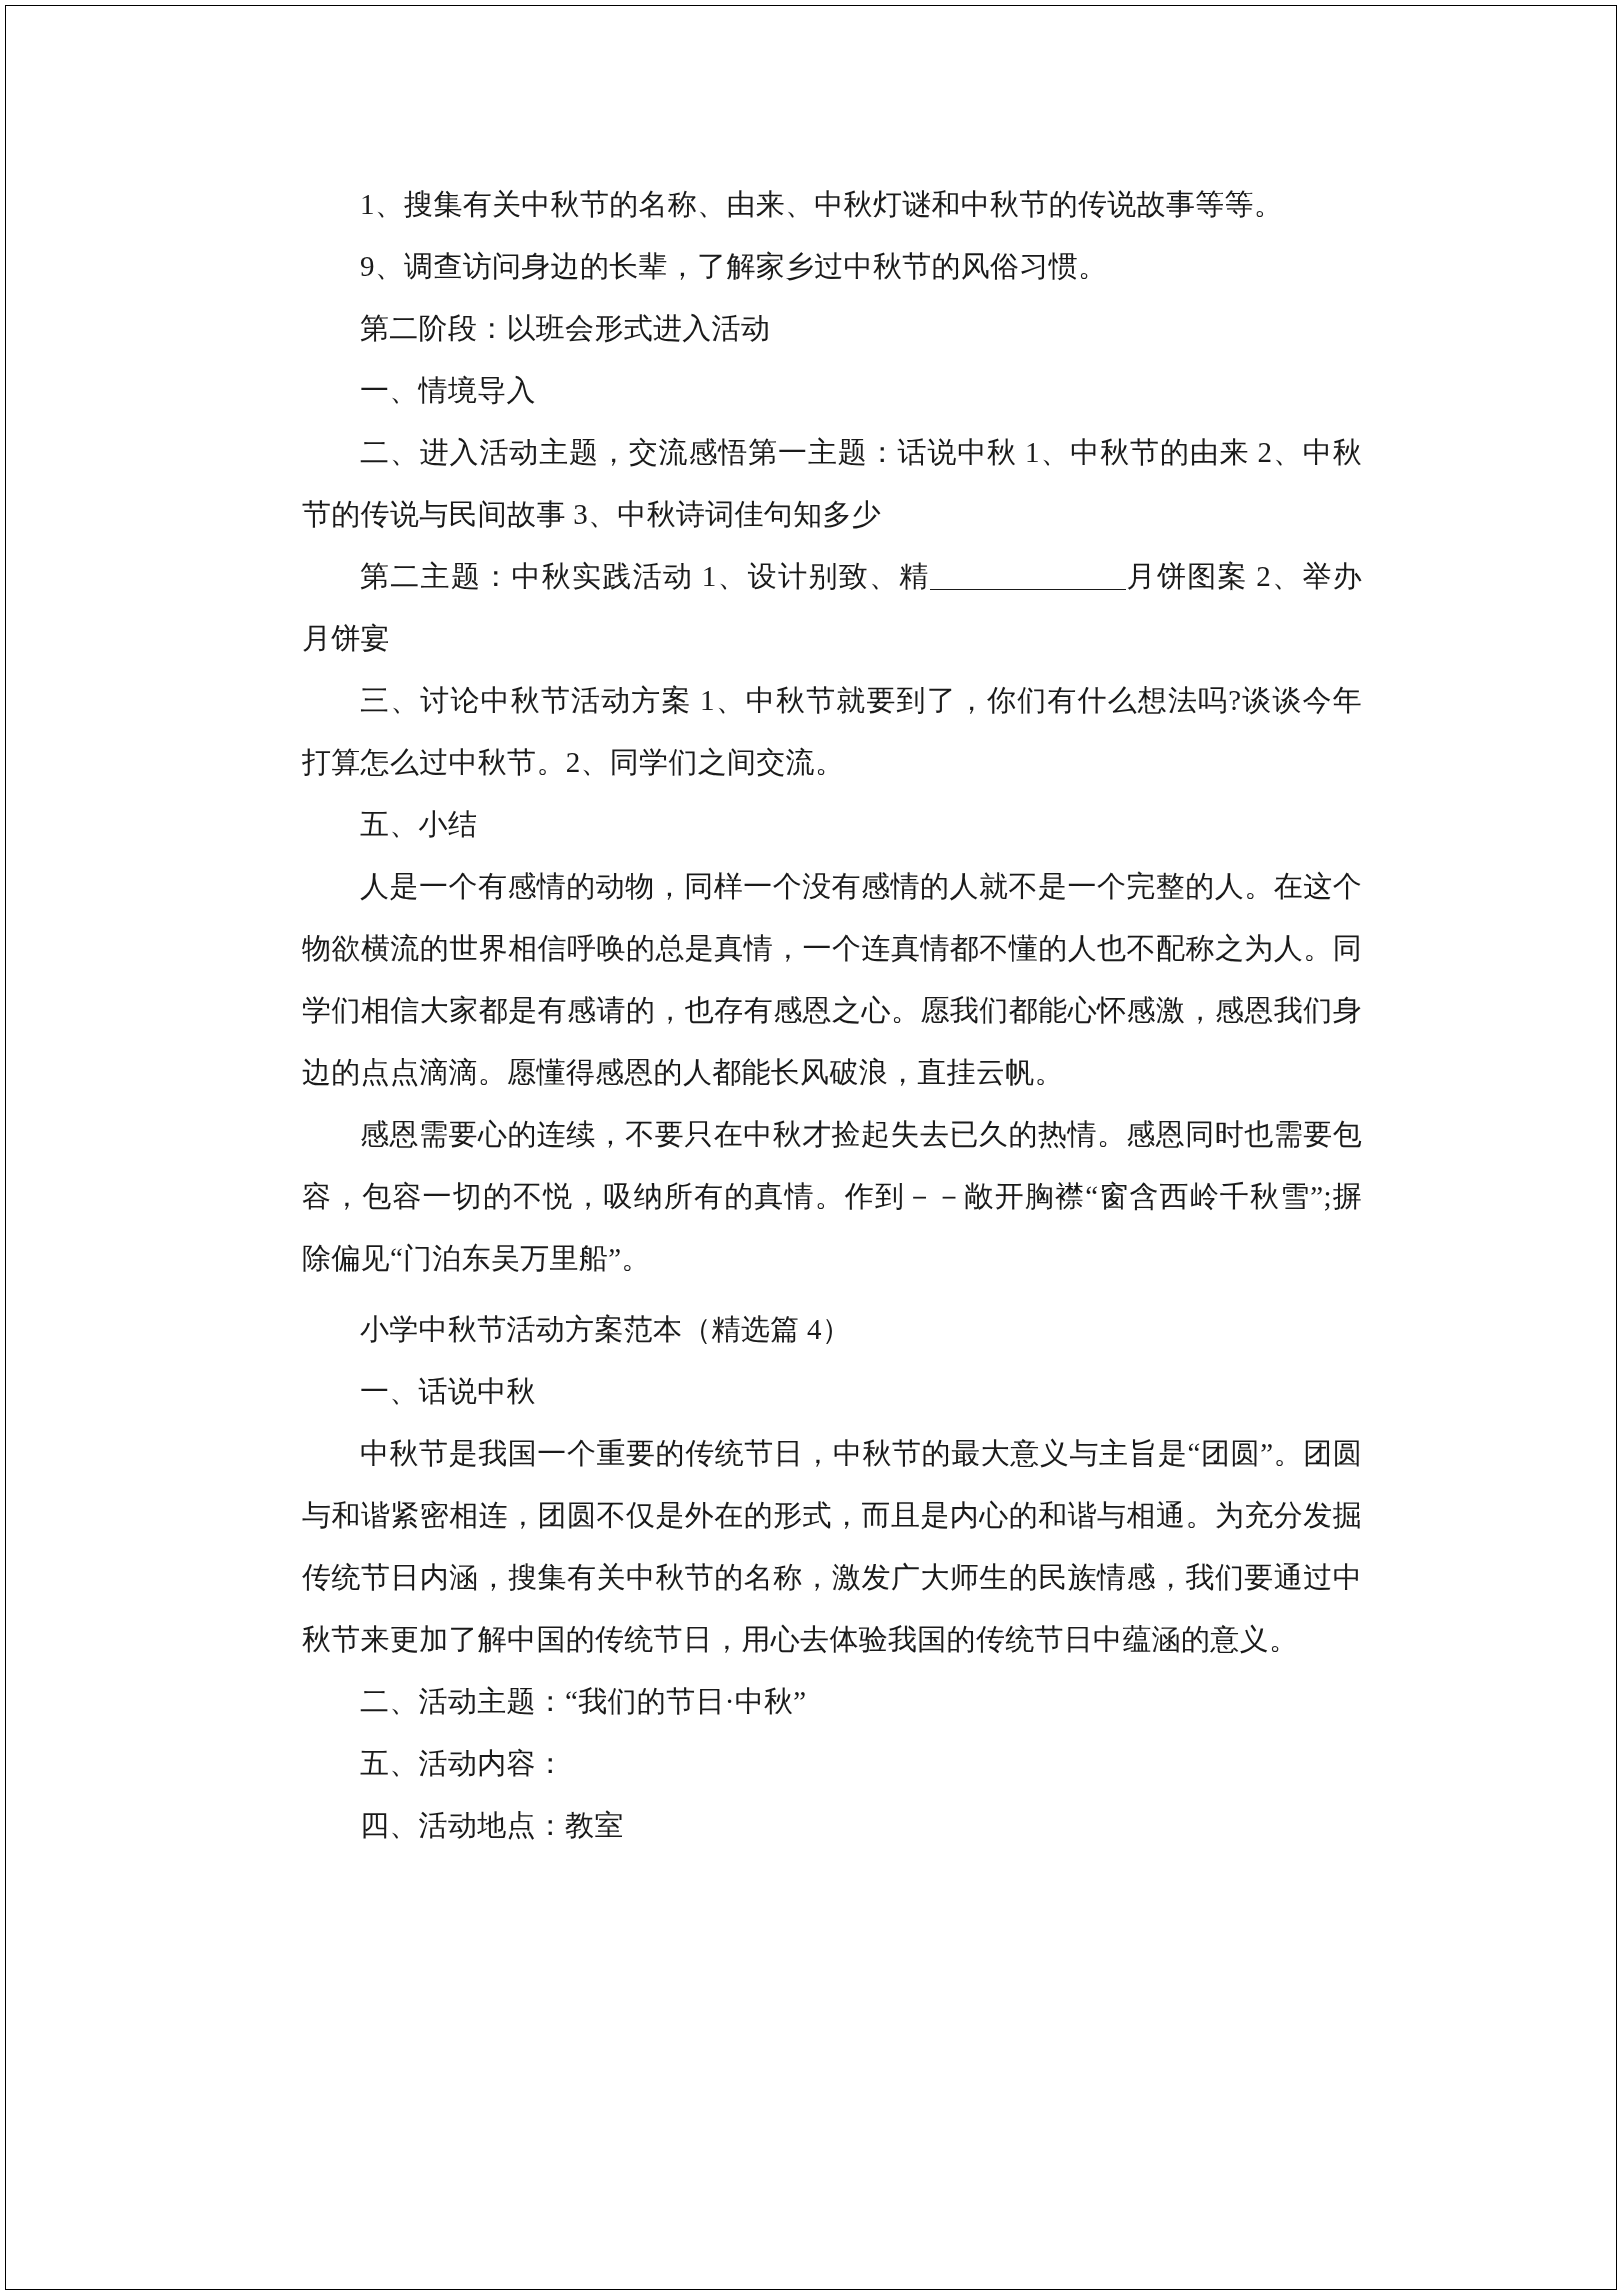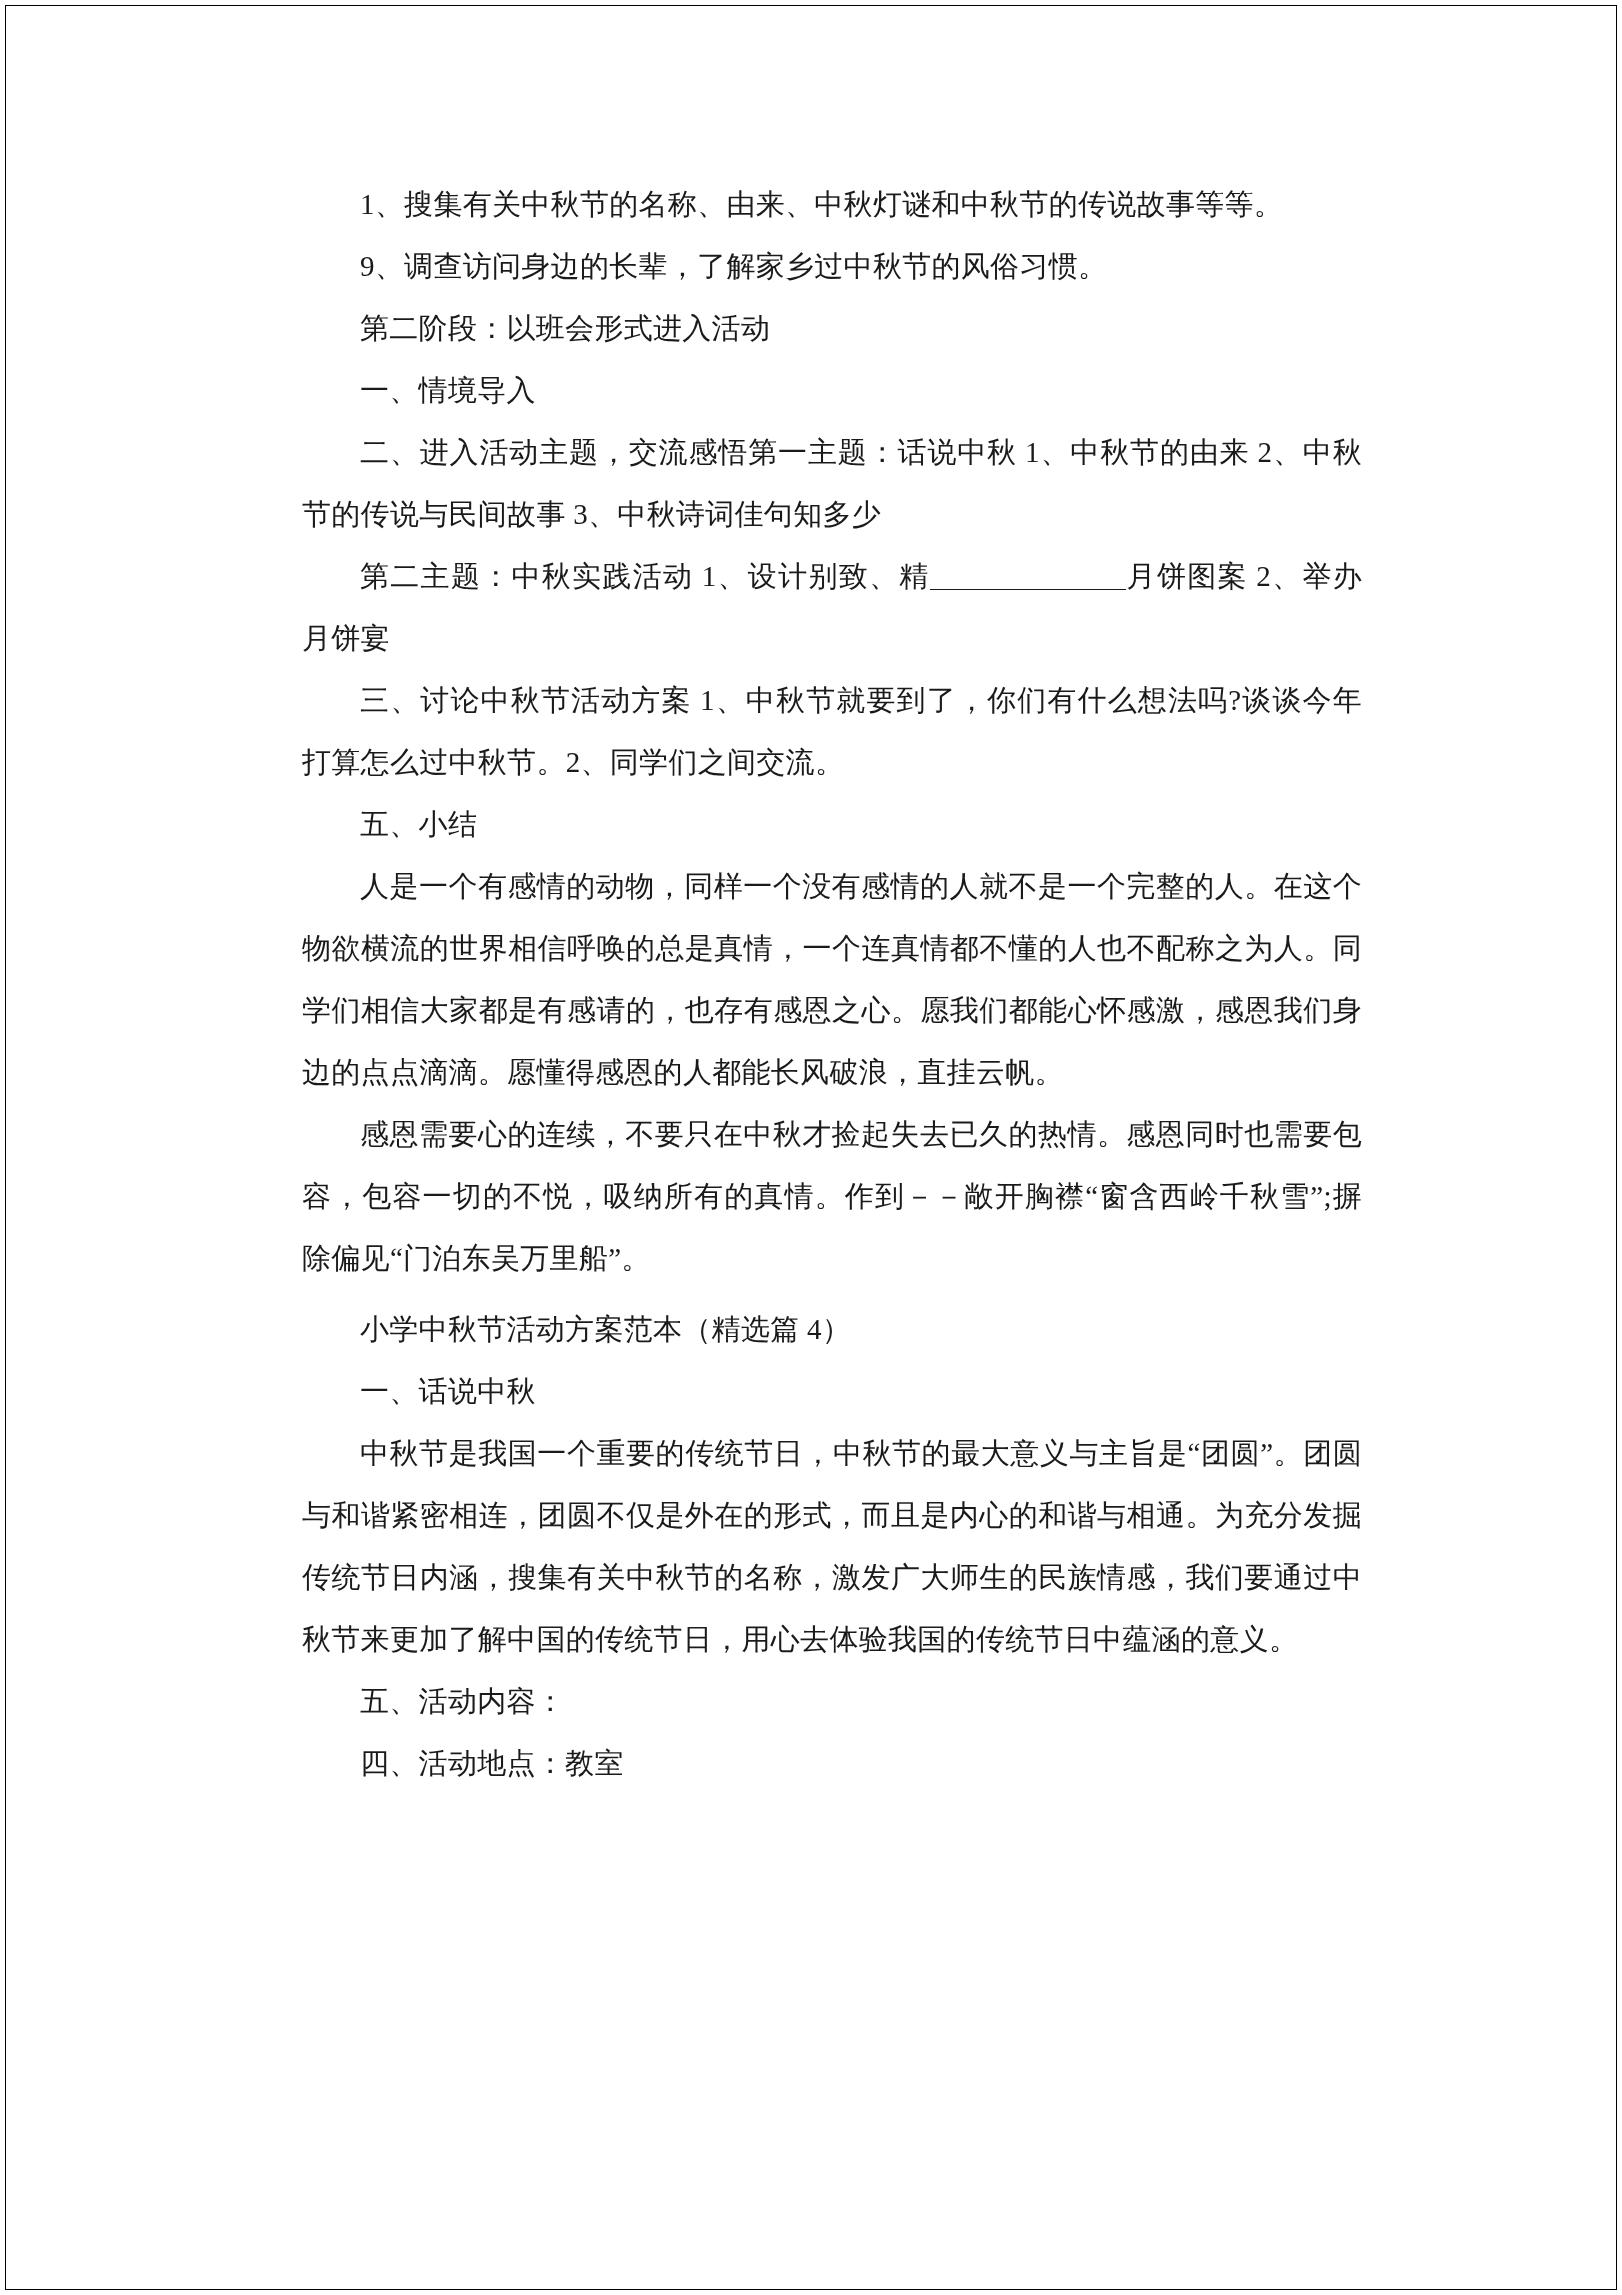--- a/index.html
+++ b/index.html
@@ -85,20 +85,21 @@
     <p class="indent">感恩需要心的连续，不要只在中秋才捡起失去已久的热情。感恩同时也需要包容，包容一切的不悦，吸纳所有的真情。作到－－敞开胸襟“窗含西岭千秋雪”;摒除偏见“门泊东吴万里船”。</p>
 
     <div class="gap-small"></div>
 
     <p class="indent">小学中秋节活动方案范本（精选篇 4）</p>
 
     <p class="indent">一、话说中秋</p>
 
     <p class="indent">中秋节是我国一个重要的传统节日，中秋节的最大意义与主旨是“团圆”。团圆与和谐紧密相连，团圆不仅是外在的形式，而且是内心的和谐与相通。为充分发掘传统节日内涵，搜集有关中秋节的名称，激发广大师生的民族情感，我们要通过中秋节来更加了解中国的传统节日，用心去体验我国的传统节日中蕴涵的意义。</p>
 
+    <p class="indent">二、活动主题：“我们的节日·中秋”</p>
 
 
     <p class="indent">五、活动内容：</p>
 
     <p class="indent">四、活动地点：教室</p>
 
   </div>
 </div>
 
 

